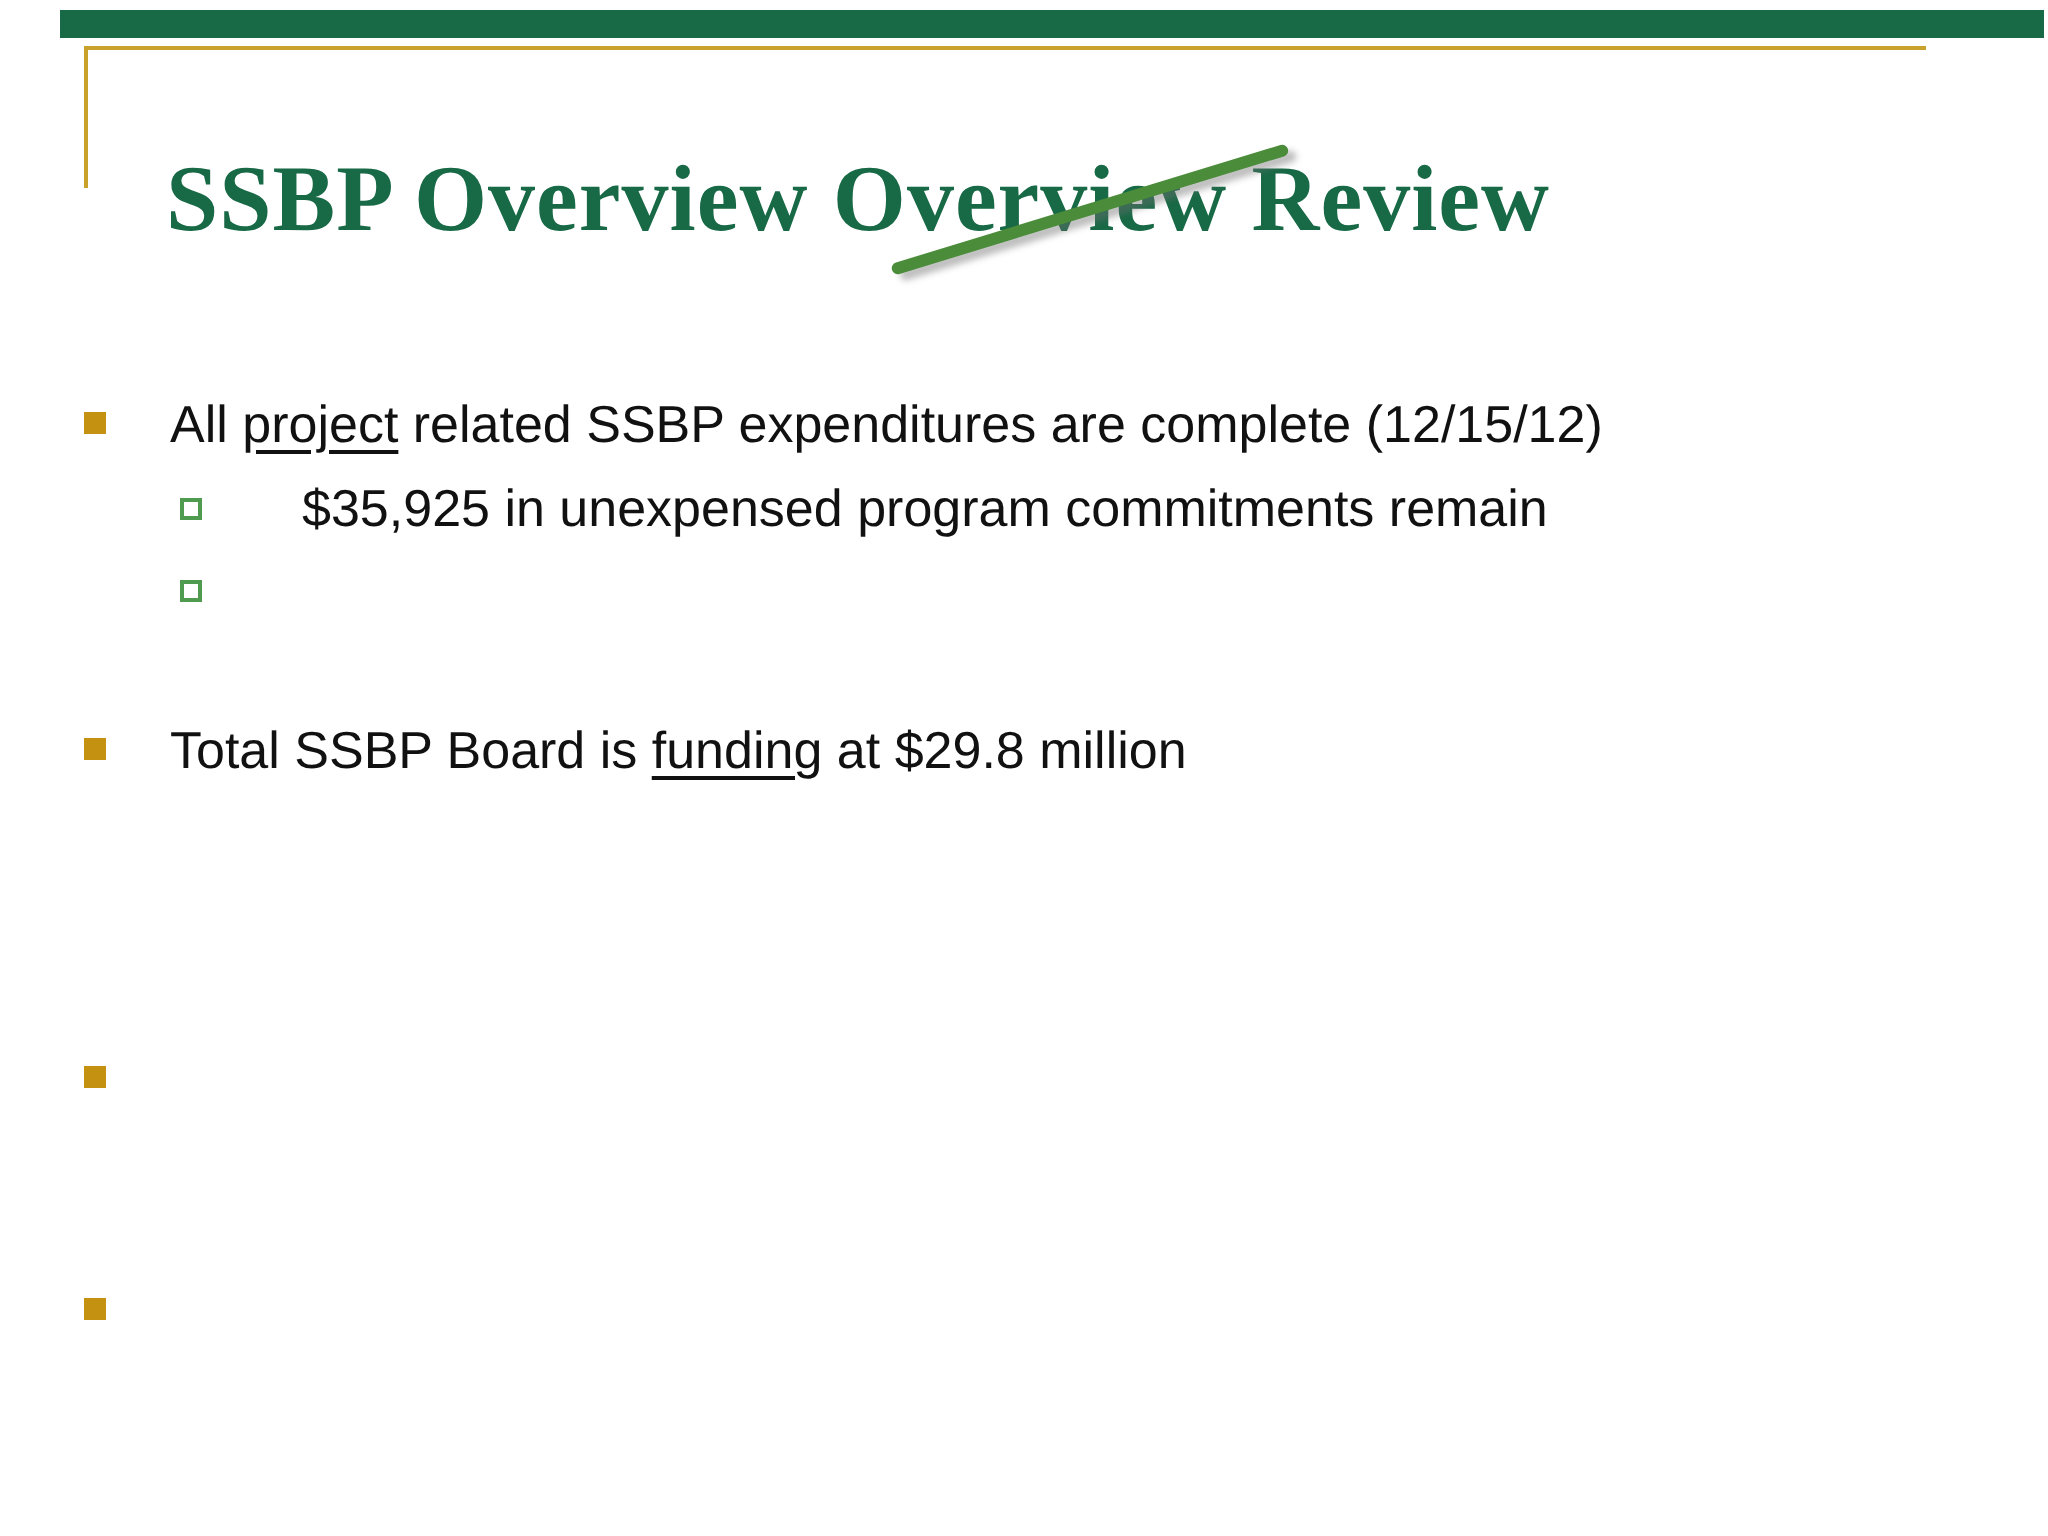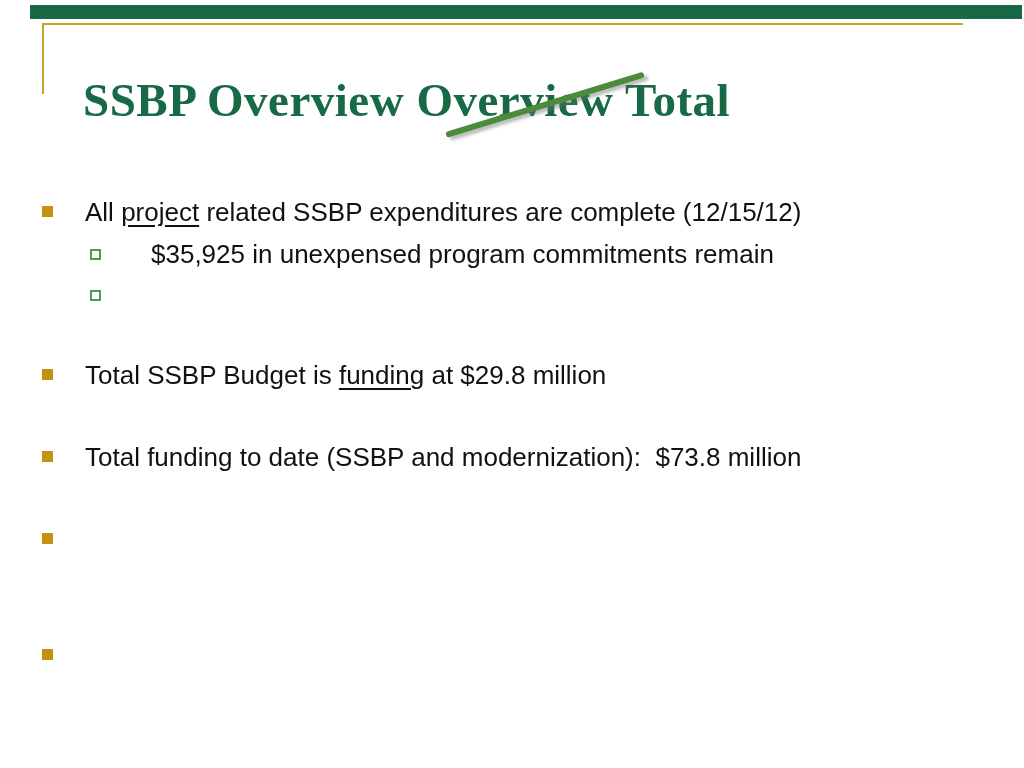--- a/index.html
+++ b/index.html
@@ -93,46 +93,42 @@
 </style>
 </head>
 <body>
 
 <div class="slide">
 
   <div class="top-bar"></div>
   <div class="gold-h"></div>
   <div class="gold-v"></div>
 
-  <h1 class="title"><span>SSBP Overview </span><span>Overview</span><span> Total</span></h1>
+  <h1 class="title"><span>SSBP Overview </span><span>Overview</span><span> Review</span></h1>
   <div class="strike-line"></div>
 
   <div class="item item-1">
     <span class="sq"></span>
     <p class="txt"><span>All </span><span class="u">project</span><span> related SSBP expenditures are complete (12/15/12)</span></p>
   </div>
 
   <div class="item item-2">
     <span class="sq2"></span>
     <p class="txt txt2"><span>$35,925 in unexpensed program commitments remain</span></p>
   </div>
 
   <div class="item item-3">
     <span class="sq2"></span>
   </div>
 
   <div class="item item-4">
     <span class="sq"></span>
-    <p class="txt"><span>Total SSBP Budget is </span><span class="u">funding</span><span> at $29.8 million</span></p>
+    <p class="txt"><span>Total SSBP Board is </span><span class="u">funding</span><span> at $29.8 million</span></p>
   </div>
 
-  <div class="item item-5">
-    <span class="sq"></span>
-    <p class="txt"><span>Total funding to date (SSBP and modernization):  $73.8 million</span></p>
-  </div>
 
   <div class="item item-6">
     <span class="sq"></span>
   </div>
 
   <div class="item item-7">
     <span class="sq"></span>
   </div>
 
 </div>

